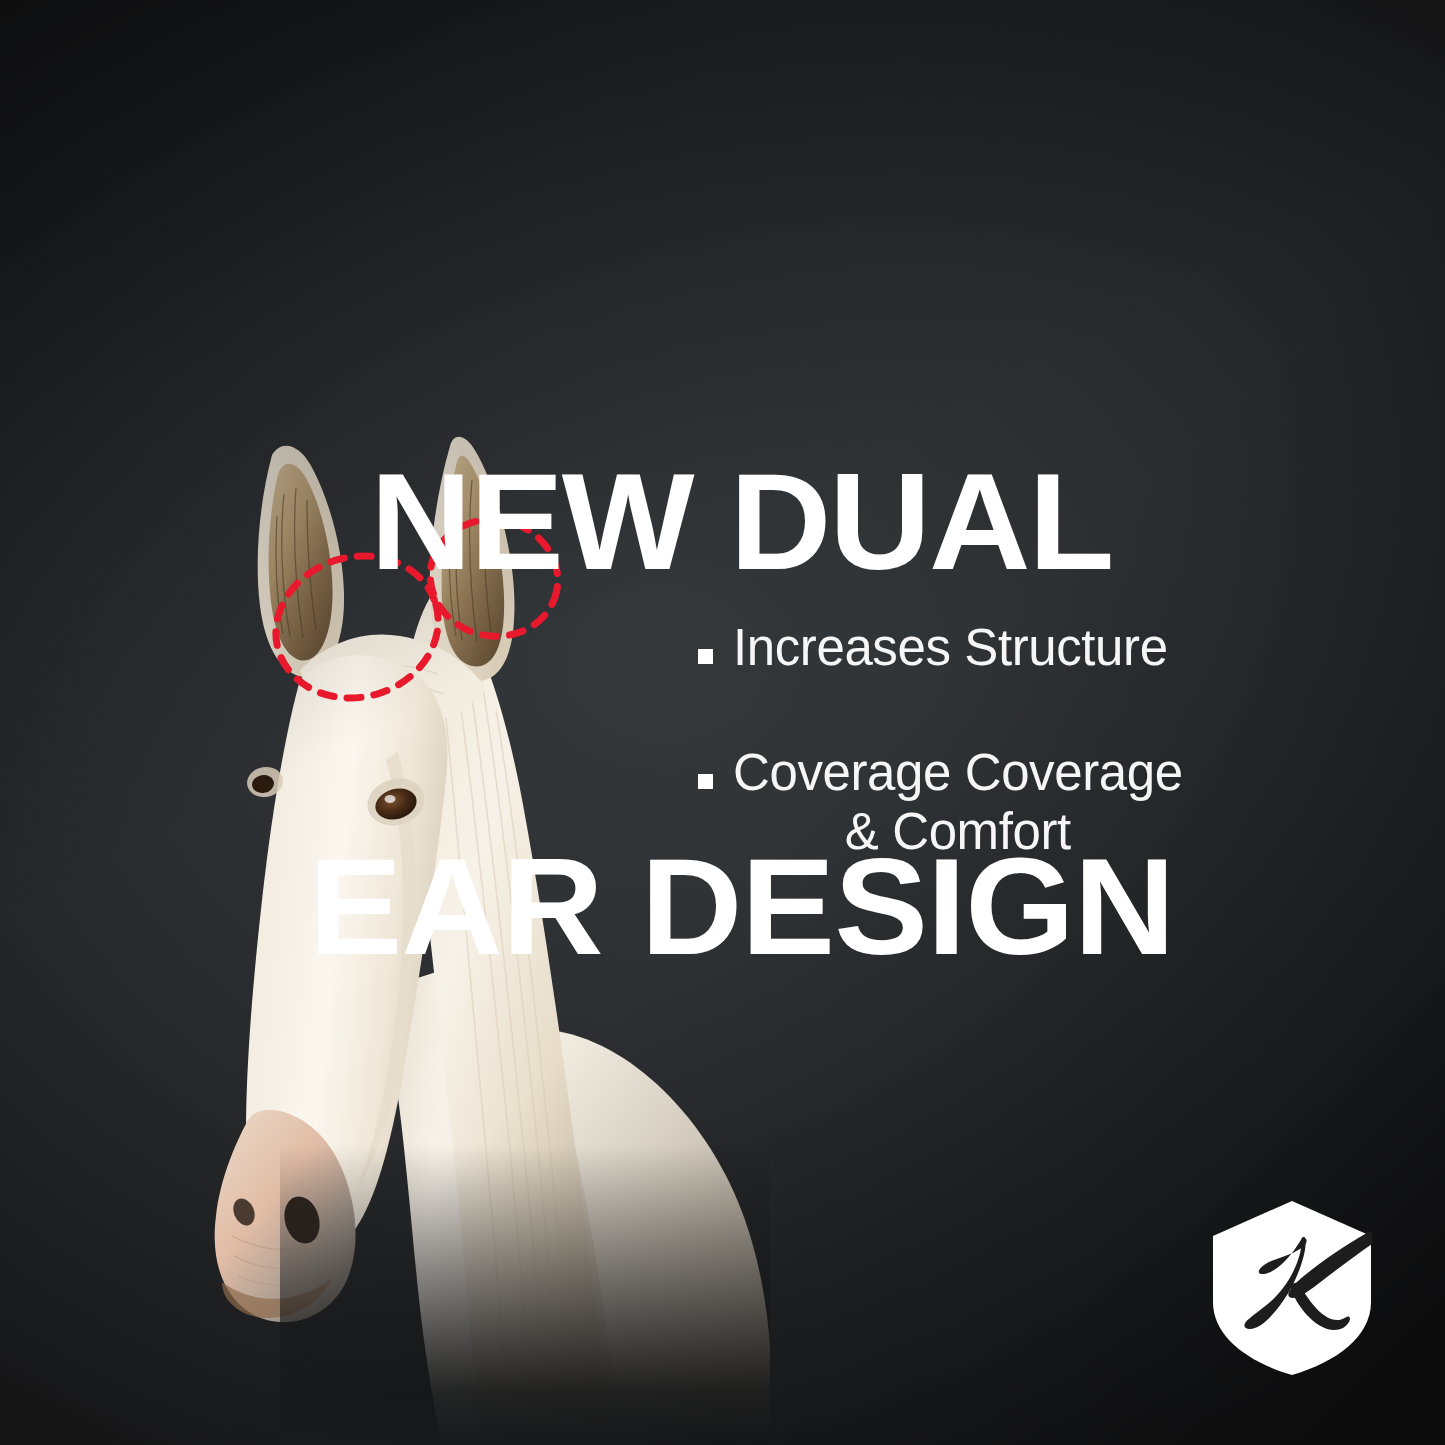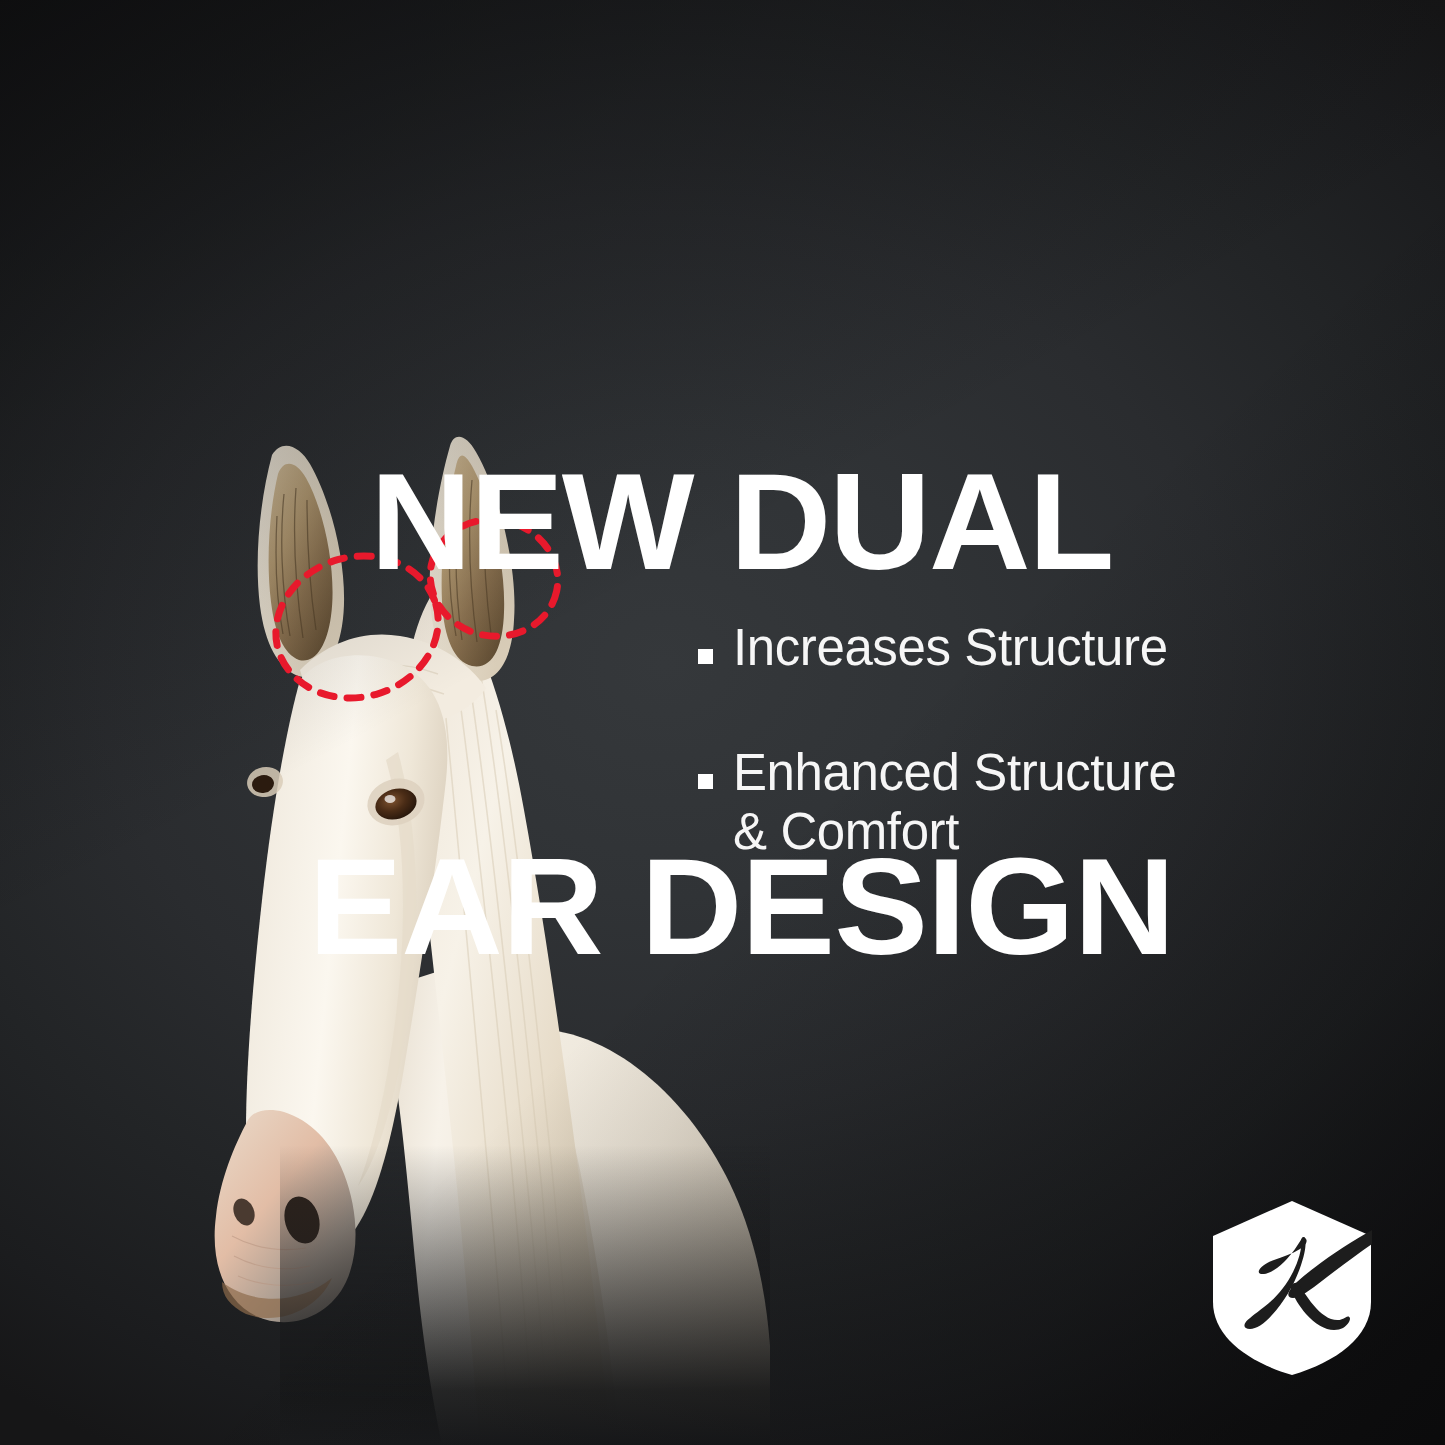--- a/index.html
+++ b/index.html
@@ -64,20 +64,21 @@
     background:#ffffff;
     margin-top:31px;
     margin-right:20px;
   }
   .bullet-txt{
     color:#f6f6f6;
     font-size:51px;
     line-height:1.16;
     font-weight:400;
     letter-spacing:-0.4px;
+    text-align:center;
   }
 
   
   .horse-wrap{
     position:absolute;
     left:150px;top:430px;
     width:620px;height:1015px;
     
     -webkit-mask-image:
       radial-gradient(ellipse 60% 48% at 47% 75%, #000 52%, rgba(0,0,0,.72) 70%, rgba(0,0,0,0) 96%),
@@ -265,21 +266,21 @@
     <div class="bullet-row">
       <span class="bullet-sq"></span>
       <div class="bullet-txt">
         <span>Increases Structure</span><br>
       </div>
     </div>
 
     <div class="bullet-row">
       <span class="bullet-sq"></span>
       <div class="bullet-txt">
-        <span>Enhanced Structure</span><br>
+        <span>Coverage Coverage</span><br>
         <span>&amp; Comfort</span>
       </div>
     </div>
 
   </div>
 
   <div class="logo">
     <svg viewBox="0 0 172 180" width="172" height="180">
       <path d="M86 3 L165 38 L165 104 C165 139, 130 164, 86 177 C 42 164, 7 139, 7 104 L7 38 Z" fill="#ffffff"></path>
       <g fill="#1d1d1d">

